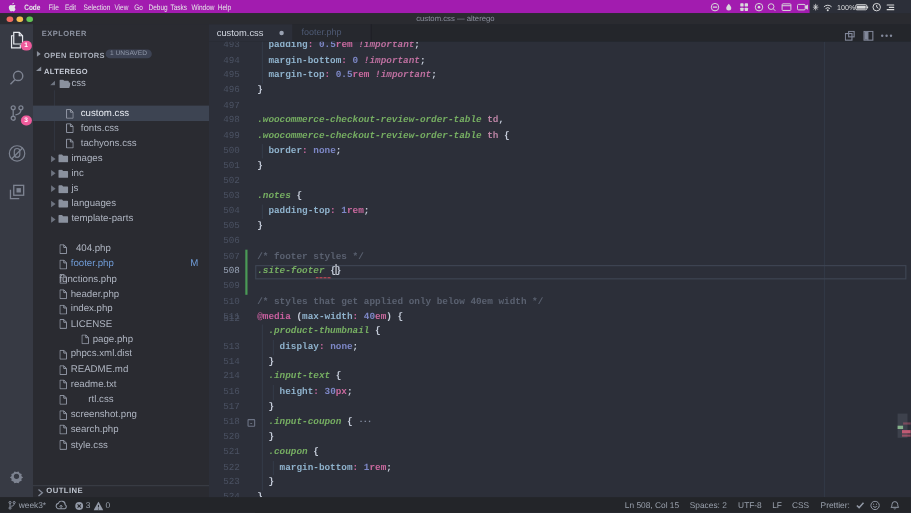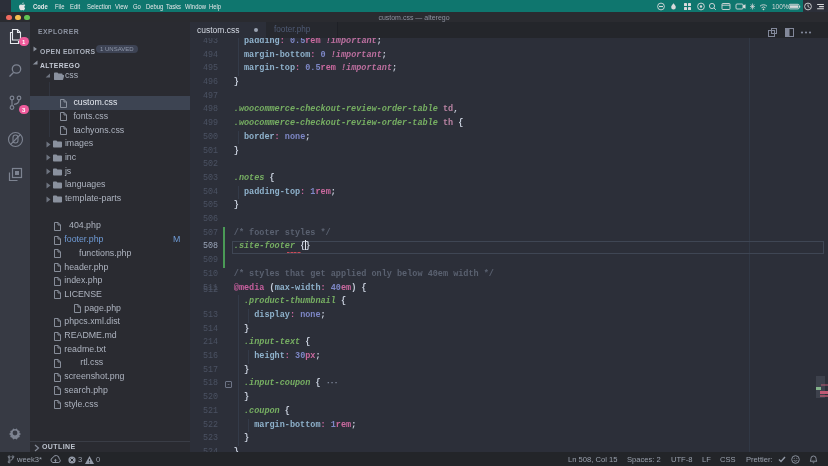--- a/index.html
+++ b/index.html
@@ -1,20 +1,20 @@
 <!DOCTYPE html>
 <html><head>
 <meta charset="utf-8">
 <style>
   * { margin:0; padding:0; box-sizing:border-box; -webkit-font-smoothing:antialiased; }
   html,body { width:828px; height:466px; overflow:hidden; background:#2c2f39;
     font-family:"Liberation Sans", sans-serif; }
   .abs { position:absolute; }
   
-  #menubar { position:absolute; left:11px; top:0; width:792px; height:12px; background:#0f766e;
+  #menubar { position:absolute; left:0; top:0; width:736px; height:12px; background:#a21caf;
     color:#e6e7e9; font-size:7.6px; }
   #menubar span { position:absolute; top:1.8px; font-size:7.2px; transform:scaleX(.82); transform-origin:left top; }
   #titlebar { position:absolute; left:0; top:12px; width:828px; height:10px; background:#2a2b30; }
   .tl { position:absolute; top:14.5px; width:5.5px; height:5.5px; border-radius:50%; }
   #wintitle { position:absolute; top:13.5px; left:0; width:828px; text-align:center;
     color:#8d92a0; font-size:7px; }
   
   #actbar { position:absolute; left:0; top:22px; width:30px; height:430px; background:#373a44; }
   .badge { position:absolute; width:9.5px; height:9.5px; border-radius:50%; background:#ef5b9c;
     color:#fff; font-size:6px; text-align:center; line-height:10px; font-weight:bold; }
@@ -262,21 +262,21 @@
         <path d="M4 .5V3h2.5" fill="none" stroke="#9298a5" stroke-width="0.9"></path>
       </svg>
       <span style="position:absolute;left:34.3px;top:0;color:#6f9bd6;">footer.php</span>
       <span style="position:absolute;left:143px;top:0;color:#6f9bd6">M</span>
     </div>
 <div class="row" style="top:224.8px;left:0;">
       <svg style="position:absolute;left:23.5px;top:2.6px" width="7" height="9" viewBox="0 0 7 9">
         <path d="M.5.5h3.6L6.5 3v5.5h-6z" fill="none" stroke="#9298a5" stroke-width="0.9"></path>
         <path d="M4 .5V3h2.5" fill="none" stroke="#9298a5" stroke-width="0.9"></path>
       </svg>
-      <span style="position:absolute;left:49px;top:0;text-align:right;">functions.php</span>
+      <span style="position:absolute;left:24px;top:0;text-align:right;">functions.php</span>
     </div>
 <div class="row" style="top:238.5px;left:0;">
       <svg style="position:absolute;left:23.5px;top:2.6px" width="7" height="9" viewBox="0 0 7 9">
         <path d="M.5.5h3.6L6.5 3v5.5h-6z" fill="none" stroke="#9298a5" stroke-width="0.9"></path>
         <path d="M4 .5V3h2.5" fill="none" stroke="#9298a5" stroke-width="0.9"></path>
       </svg>
       <span style="position:absolute;left:34.3px;top:0;">header.php</span>
     </div>
 <div class="row" style="top:252.2px;left:0;">
       <svg style="position:absolute;left:23.5px;top:2.6px" width="7" height="9" viewBox="0 0 7 9">

